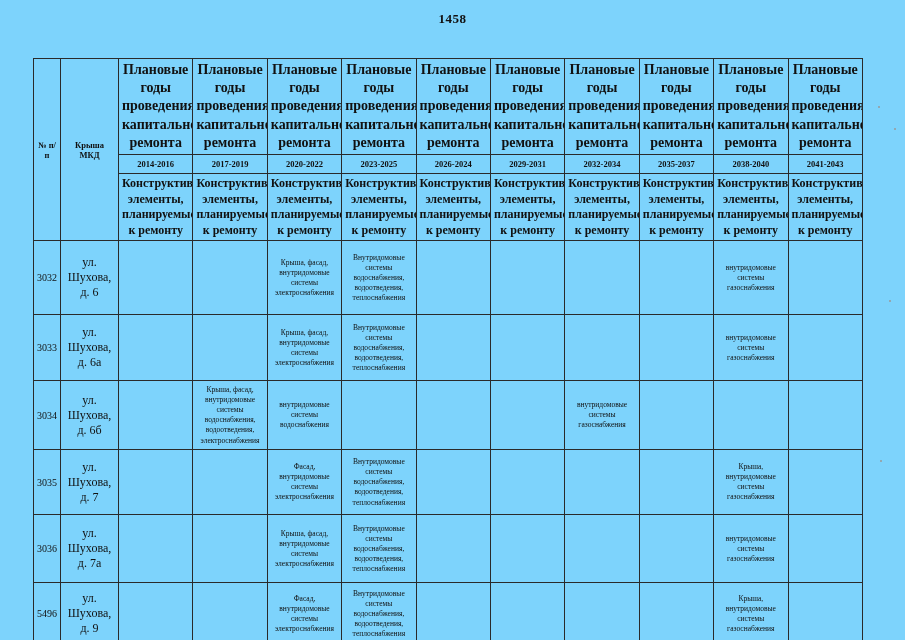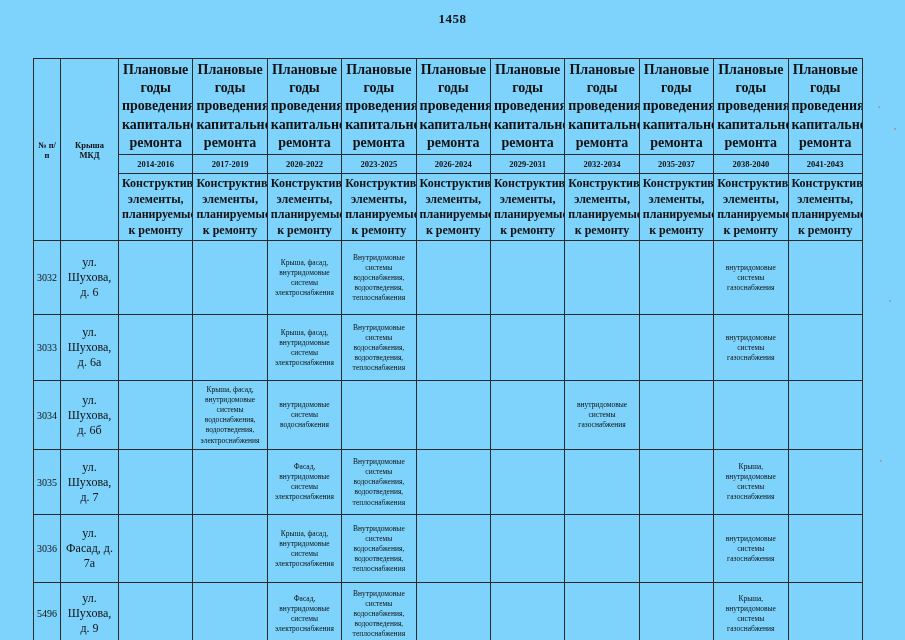--- a/index.html
+++ b/index.html
@@ -209,21 +209,21 @@
           <td class="cell-work">Внутридомовые системы водоснабжения, водоотведения, теплоснабжения</td>
           <td class="cell-work"></td>
           <td class="cell-work"></td>
           <td class="cell-work"></td>
           <td class="cell-work"></td>
           <td class="cell-work">Крыша, внутридомовые системы газоснабжения</td>
           <td class="cell-work"></td>
         </tr>
         <tr>
           <td class="cell-num">3036</td>
-          <td class="cell-address">ул. Фасад, д. 7а</td>
+          <td class="cell-address">ул. Шухова, д. 7а</td>
           <td class="cell-work"></td>
           <td class="cell-work"></td>
           <td class="cell-work">Крыша, фасад, внутридомовые системы электроснабжения</td>
           <td class="cell-work">Внутридомовые системы водоснабжения, водоотведения, теплоснабжения</td>
           <td class="cell-work"></td>
           <td class="cell-work"></td>
           <td class="cell-work"></td>
           <td class="cell-work"></td>
           <td class="cell-work">внутридомовые системы газоснабжения</td>
           <td class="cell-work"></td>

